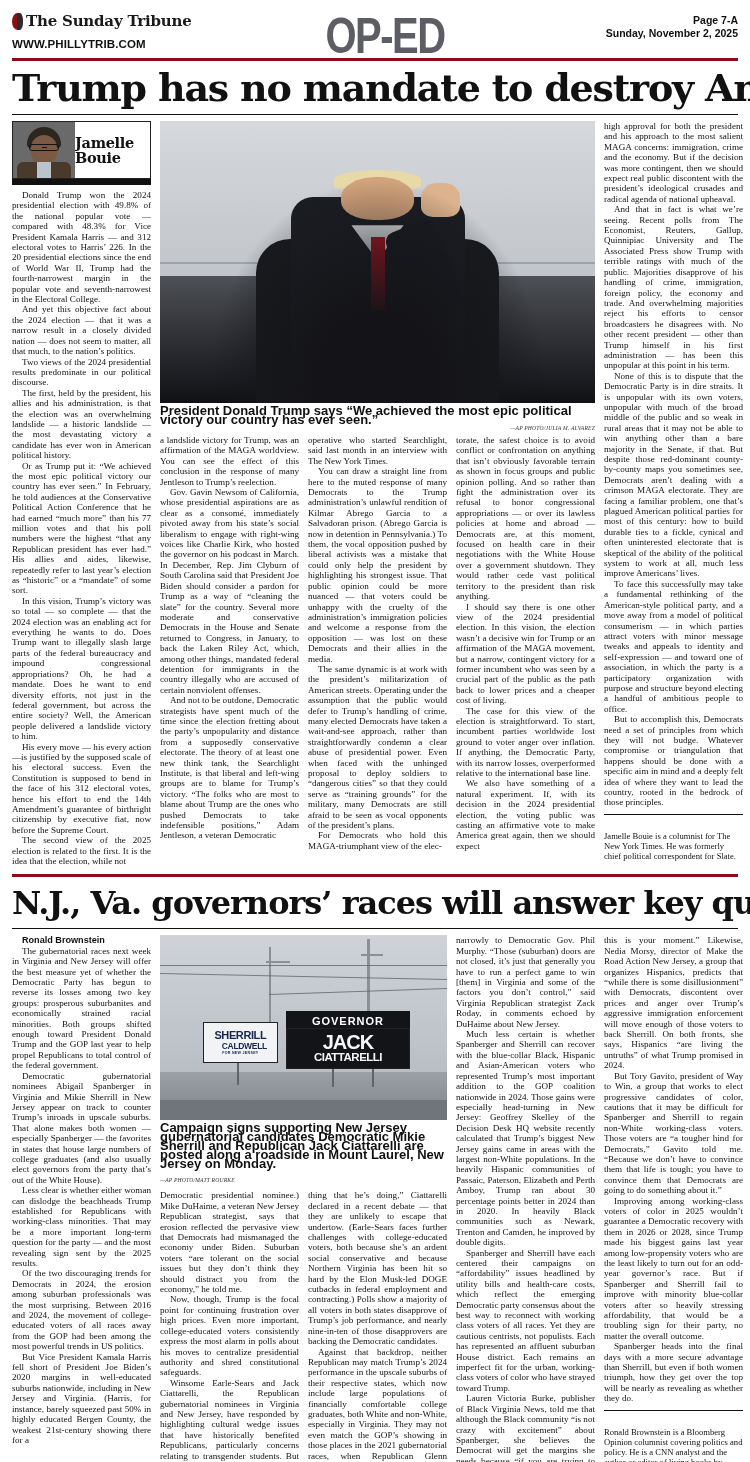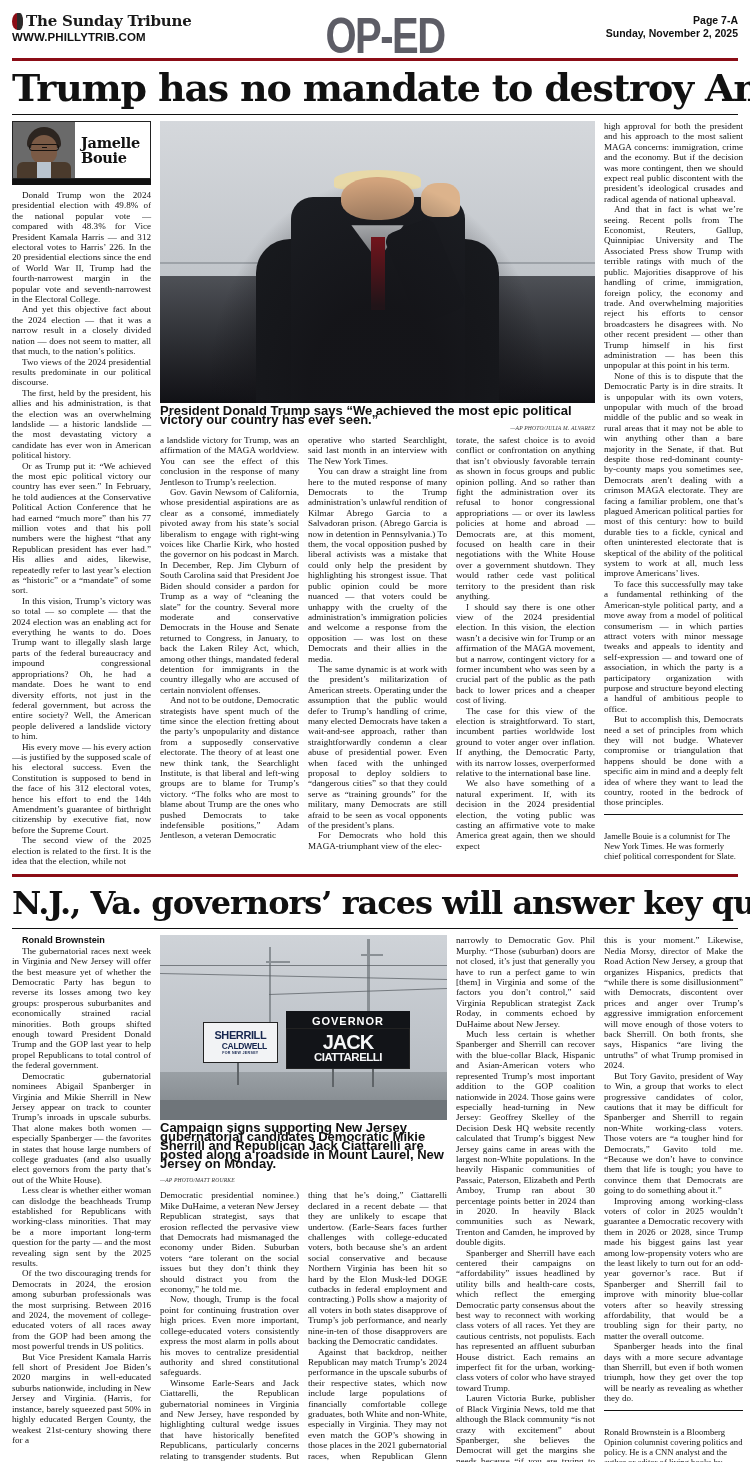--- a/index.html
+++ b/index.html
@@ -26,21 +26,21 @@
     content:""; position:absolute; left:5px; top:0; width:6px; height:17px;
     background:#2b2b2b; border-radius:0 50% 50% 0 / 0 50% 50% 0;
   }
   .mh-title {
     font-family:"DejaVu Serif", serif;
     font-weight:bold; font-size:15px; letter-spacing:-0.2px; color:#1a1a1a;
     white-space:nowrap;
   }
   .mh-url {
     font-family:"Liberation Sans", sans-serif;
-    font-weight:bold; font-size:11.5px; letter-spacing:0.1px; margin-top:1px; color:#111;
+    font-weight:bold; font-size:11.5px; letter-spacing:0.1px; margin-top:8px; color:#111;
   }
   .mh-center { flex:1; text-align:center; }
   .mh-oped {
     font-family:"Liberation Sans", sans-serif;
     font-weight:bold; font-size:40px; line-height:40px;
     color:#5d5d66; letter-spacing:-1.5px;
     -webkit-transform:scaleY(1.25); transform:scaleY(1.25);
     transform-origin:top center;
     display:inline-block; margin-top:2px;
   }
@@ -95,21 +95,20 @@
     width:62px; background:#6a6a6a; position:relative; overflow:hidden;
   }
   .mug-photo .hair { position:absolute; left:14px; top:5px; width:34px; height:21px; background:#2c2520; border-radius:17px 17px 4px 4px; }
   .mug-photo .face { position:absolute; left:18px; top:13px; width:26px; height:29px; background:#7a5a45; border-radius:13px 13px 11px 11px; }
   .mug-photo .glasses { position:absolute; left:16px; top:22px; width:30px; height:7px; border:1.4px solid #16120f; border-radius:3px; }
   .mug-photo .glasses:after { content:""; position:absolute; left:12px; top:2px; width:5px; height:1.4px; background:#16120f; }
   .mug-photo .suit { position:absolute; left:4px; top:40px; width:54px; height:18px; background:#4a3a2c; border-radius:6px 6px 0 0; }
   .mug-photo .shirt { position:absolute; left:24px; top:40px; width:14px; height:18px; background:#b9c4cf; }
   .mug-name {
     flex:1; display:flex; flex-direction:column; justify-content:center;
-    padding-left:6px;
     font-family:"DejaVu Serif", serif; font-weight:bold;
     font-size:14.5px; line-height:15px; letter-spacing:-0.3px;
   }
   .mug-bar { height:6px; background:#111; }
 
   
   .photo {
     position:relative; overflow:hidden;
     background:linear-gradient(170deg,#c9ccd1 0%,#b7bcc2 35%,#9ea4ab 70%,#8b9197 100%);
   }

